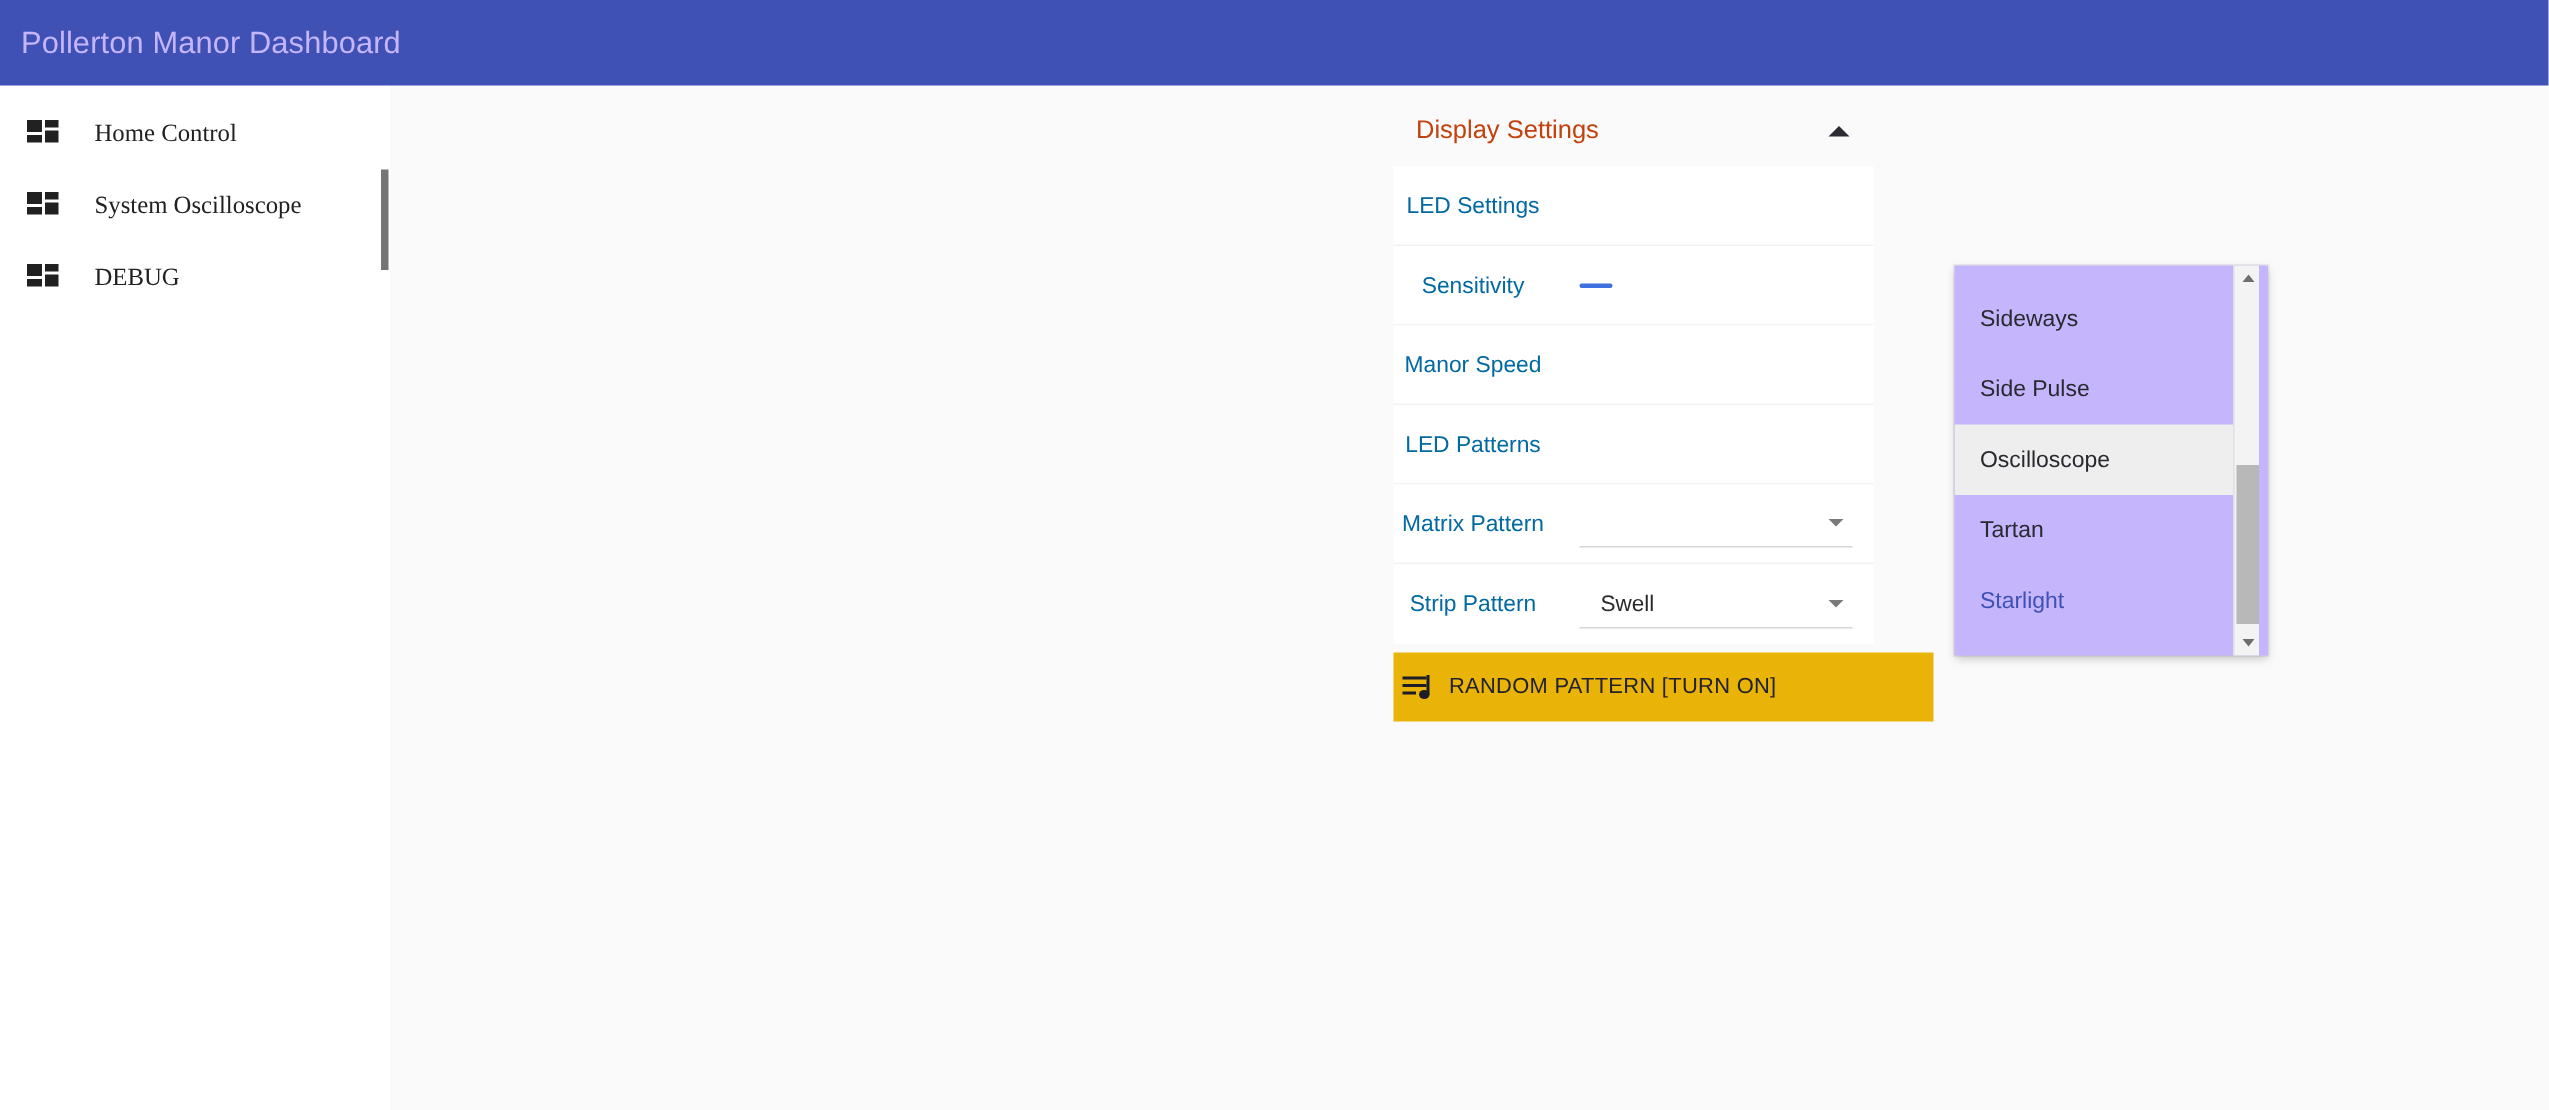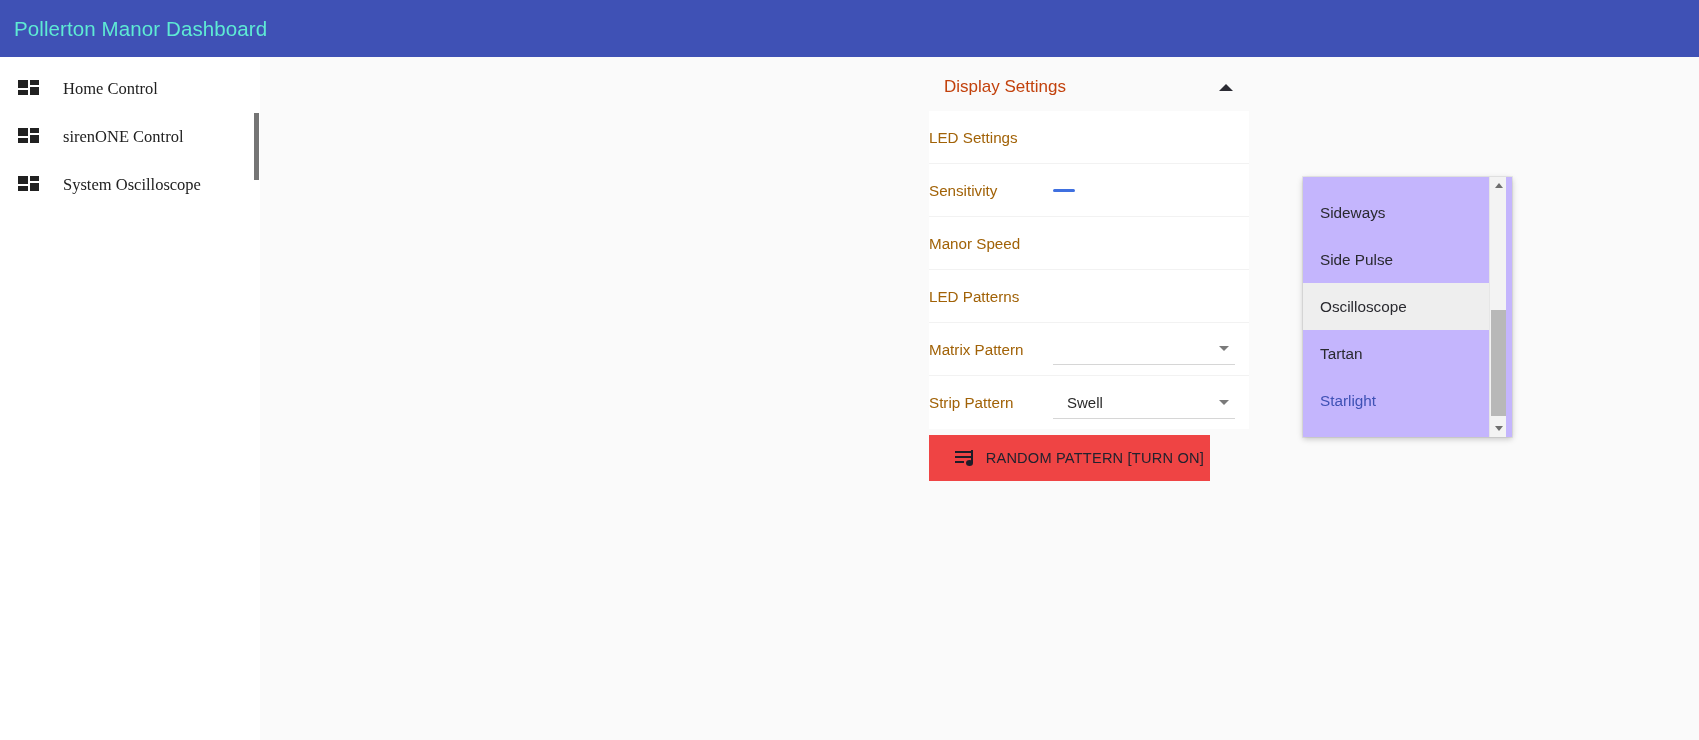--- a/index.html
+++ b/index.html
@@ -15,21 +15,21 @@
   .app-header {
     position: absolute;
     top: 0; left: 0;
     width: 1699px; height: 57px;
     background: #3f51b5;
     display: flex;
     align-items: center;
     z-index: 40;
   }
   .app-title {
-    color: #5eead4;
+    color: #c4b5fd;
     font-size: 20.5px;
     font-weight: 400;
     margin-left: 14px;
     letter-spacing: .1px;
     white-space: nowrap;
   }
 
   
   .sidebar {
     position: absolute;
@@ -132,24 +132,24 @@
     height: 53px;
     display: flex;
     align-items: center;
     border-bottom: 1px solid #f2f2f2;
     position: relative;
     background: #ffffff;
   }
   .setting-row:last-child { border-bottom: none; }
   .row-label {
     width: 112px;
-    text-align: left;
+    text-align: center;
     padding-right: 6px;
     font-size: 15.2px;
-    color: #a16207;
+    color: #0369a1;
     white-space: nowrap;
   }
   .row-field {
     flex: 1;
     position: relative;
     height: 100%;
     display: flex;
     align-items: center;
   }
 
@@ -191,27 +191,27 @@
     width: 0; height: 0;
     border-left: 5px solid transparent;
     border-right: 5px solid transparent;
     border-top: 5px solid #7a7a7a;
     margin-right: 6px;
   }
 
   
   .random-btn {
     margin-top: 6px;
-    width: 281px;
+    width: 360px;
     height: 46px;
-    background: #ef4444;
+    background: #eab308;
     border: none;
     display: flex;
     align-items: center;
-    justify-content: flex-end;
+    justify-content: flex-start;
     cursor: pointer;
     font-family: "Liberation Sans", sans-serif;
   }
   .random-btn-label {
     font-size: 14.6px;
     color: #22222e;
     letter-spacing: .2px;
     margin-left: 9px;
     white-space: nowrap;
   }
@@ -326,41 +326,41 @@
     <div class="nav-item">
       <span class="nav-icon">
         <i class="tl"></i>
           <i class="tr"></i>
           <i class="bl"></i>
           <i class="br"></i>
       </span>
       <span class="nav-label">Home Control</span>
     </div>
 
-    <div class="nav-item">
-      <span class="nav-icon">
-        <i class="tl"></i>
-          <i class="tr"></i>
-          <i class="bl"></i>
-          <i class="br"></i>
-      </span>
-      <span class="nav-label">sirenONE Control</span>
-    </div>
 
     <div class="nav-item">
       <span class="nav-icon">
         <i class="tl"></i>
           <i class="tr"></i>
           <i class="bl"></i>
           <i class="br"></i>
       </span>
       <span class="nav-label">System Oscilloscope</span>
     </div>
 
 
+    <div class="nav-item">
+      <span class="nav-icon">
+        <i class="tl"></i>
+          <i class="tr"></i>
+          <i class="bl"></i>
+          <i class="br"></i>
+      </span>
+      <span class="nav-label">DEBUG</span>
+    </div>
 
   </div>
 </nav>
 
 <div class="sidebar-scroll-track">
   <div class="sidebar-scroll-thumb"></div>
 </div>
 
 <main class="main">
 

